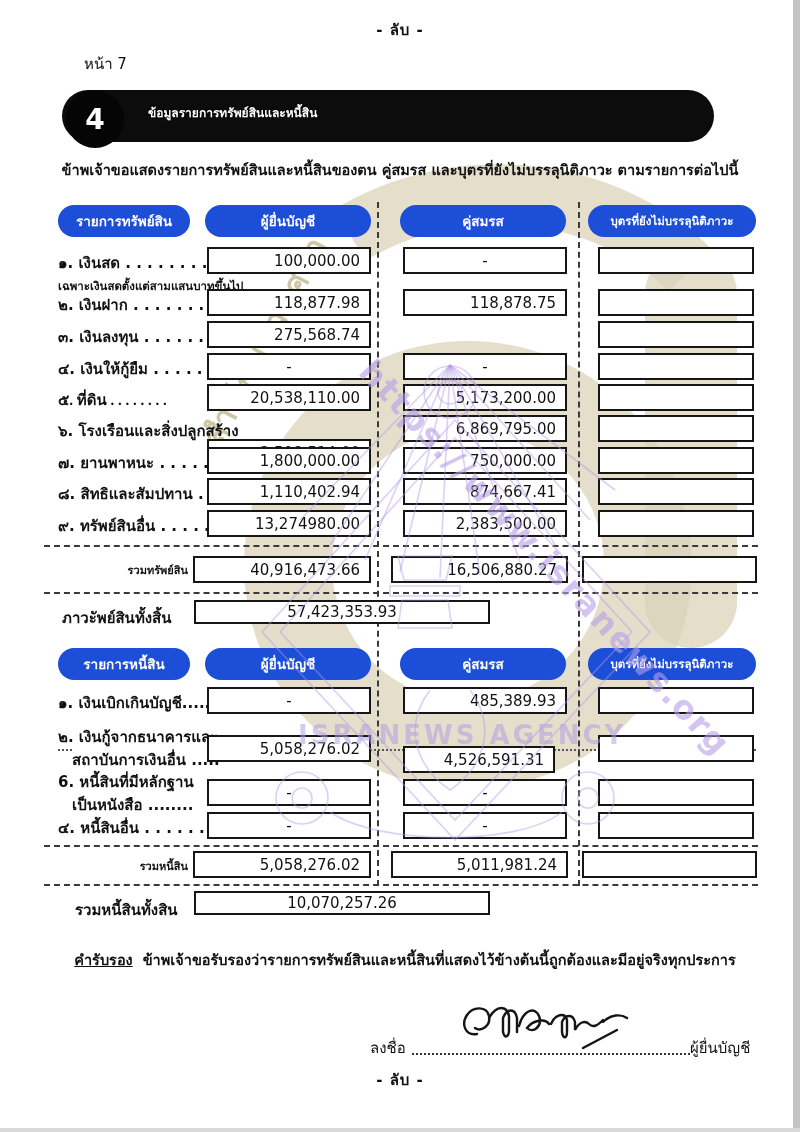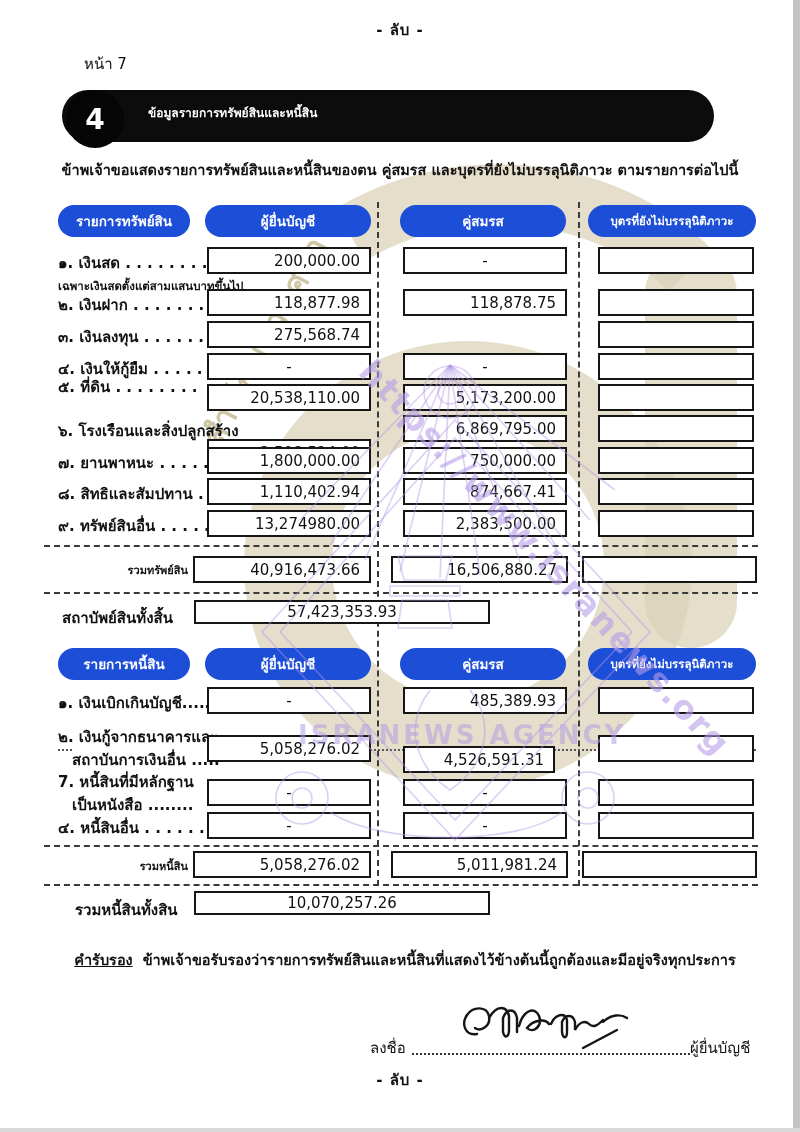--- a/index.html
+++ b/index.html
@@ -91,40 +91,40 @@
 
   <div class="abs vdash" style="left:377px;"></div>
   <div class="abs vdash" style="left:578px;"></div>
 
   <div class="abs pill" style="top:205px;left:58px;width:132px;">รายการทรัพย์สิน</div>
   <div class="abs pill" style="top:205px;left:205px;width:166px;">ผู้ยื่นบัญชี</div>
   <div class="abs pill" style="top:205px;left:400px;width:166px;">คู่สมรส</div>
   <div class="abs pill small" style="top:205px;left:588px;width:168px;">บุตรที่ยังไม่บรรลุนิติภาวะ</div>
 
   <div class="abs lbl" style="top:251px;left:58px;">๑. เงินสด . . . . . . . .</div>
-  <div class="abs box" style="top:247px;left:207px;width:164px;">200,000.00</div>
+  <div class="abs box" style="top:247px;left:207px;width:164px;">100,000.00</div>
   <div class="abs box center" style="top:247px;left:403px;width:164px;">-</div>
   <div class="abs box" style="top:247px;left:598px;width:156px;"></div>
   <div class="abs lbl-note" style="top:277px;left:58px;">เฉพาะเงินสดตั้งแต่สามแสนบาทขึ้นไป</div>
 
   <div class="abs lbl" style="top:293px;left:58px;">๒. เงินฝาก . . . . . . .</div>
   <div class="abs box" style="top:289px;left:207px;width:164px;">118,877.98</div>
   <div class="abs box" style="top:289px;left:403px;width:164px;">118,878.75</div>
   <div class="abs box" style="top:289px;left:598px;width:156px;"></div>
 
   <div class="abs lbl" style="top:325px;left:58px;">๓. เงินลงทุน . . . . . .</div>
   <div class="abs box" style="top:321px;left:207px;width:164px;">275,568.74</div>
   <div class="abs box" style="top:321px;left:598px;width:156px;"></div>
 
   <div class="abs lbl" style="top:357px;left:58px;">๔. เงินให้กู้ยืม . . . . . .</div>
   <div class="abs box center" style="top:353px;left:207px;width:164px;">-</div>
   <div class="abs box center" style="top:353px;left:403px;width:164px;">-</div>
   <div class="abs box" style="top:353px;left:598px;width:156px;"></div>
 
-  <div class="abs lbl" style="top:375px;left:58px;">๕. ที่ดิน . . . . . . . .</div>
+  <div class="abs lbl" style="top:388px;left:58px;font-family:Liberation Serif, serif;">๕. ที่ดิน . . . . . . . .</div>
   <div class="abs box" style="top:384px;left:207px;width:164px;">20,538,110.00</div>
   <div class="abs box" style="top:384px;left:403px;width:164px;">5,173,200.00</div>
   <div class="abs box" style="top:384px;left:598px;width:156px;"></div>
 
   <div class="abs lbl" style="top:419px;left:58px;">๖. โรงเรือนและสิ่งปลูกสร้าง</div>
   <div class="abs box" style="top:415px;left:207px;width:164px;margin-top:24px;">3,598,514.00</div>
   <div class="abs box" style="top:415px;left:403px;width:164px;">6,869,795.00</div>
   <div class="abs box" style="top:415px;left:598px;width:156px;"></div>
 
   <div class="abs lbl" style="top:451px;left:58px;">๗. ยานพาหนะ . . . . . .</div>
@@ -142,41 +142,41 @@
   <div class="abs box" style="top:510px;left:403px;width:164px;">2,383,500.00</div>
   <div class="abs box" style="top:510px;left:598px;width:156px;"></div>
 
   <div class="abs hdash" style="top:545px;"></div>
   <div class="abs total-lbl" style="top:561px;left:58px;width:130px;">รวมทรัพย์สิน</div>
   <div class="abs box" style="top:556px;left:193px;width:178px;">40,916,473.66</div>
   <div class="abs box" style="top:556px;left:391px;width:177px;">16,506,880.27</div>
   <div class="abs box" style="top:556px;left:582px;width:175px;"></div>
   <div class="abs hdash" style="top:592px;"></div>
 
-  <div class="abs grand-lbl" style="top:606px;left:62px;">สถาบัพย์สินทั้งสิ้น</div>
+  <div class="abs grand-lbl" style="top:606px;left:62px;">ภาวะัพย์สินทั้งสิ้น</div>
   <div class="abs box tall center" style="top:600px;left:194px;width:296px;">57,423,353.93</div>
 
   <div class="abs pill" style="top:648px;left:58px;width:132px;">รายการหนี้สิน</div>
   <div class="abs pill" style="top:648px;left:205px;width:166px;">ผู้ยื่นบัญชี</div>
   <div class="abs pill" style="top:648px;left:400px;width:166px;">คู่สมรส</div>
   <div class="abs pill small" style="top:648px;left:588px;width:168px;">บุตรที่ยังไม่บรรลุนิติภาวะ</div>
 
   <div class="abs lbl" style="top:691px;left:58px;">๑. เงินเบิกเกินบัญชี......</div>
   <div class="abs box center" style="top:687px;left:207px;width:164px;">-</div>
   <div class="abs box" style="top:687px;left:403px;width:164px;">485,389.93</div>
   <div class="abs box" style="top:687px;left:598px;width:156px;"></div>
 
   <div class="abs leader-dots" style="top:749px;left:58px;width:698px;"></div>
   <div class="abs lbl" style="top:725px;left:58px;">๒. เงินกู้จากธนาคารและ</div>
   <div class="abs lbl" style="top:748px;left:72px;background:#fff;">สถาบันการเงินอื่น .....</div>
   <div class="abs box" style="top:735px;left:207px;width:164px;">5,058,276.02</div>
   <div class="abs box" style="top:735px;left:403px;width:152px;margin-top:11px;">4,526,591.31</div>
   <div class="abs box" style="top:735px;left:598px;width:156px;"></div>
 
-  <div class="abs lbl" style="top:770px;left:58px;">7. หนี้สินที่มีหลักฐาน</div>
+  <div class="abs lbl" style="top:770px;left:58px;">6. หนี้สินที่มีหลักฐาน</div>
   <div class="abs lbl" style="top:793px;left:72px;">เป็นหนังสือ ........</div>
   <div class="abs box center" style="top:779px;left:207px;width:164px;">-</div>
   <div class="abs box center" style="top:779px;left:403px;width:164px;">-</div>
   <div class="abs box" style="top:779px;left:598px;width:156px;"></div>
 
   <div class="abs lbl" style="top:816px;left:58px;">๔. หนี้สินอื่น . . . . . . . .</div>
   <div class="abs box center" style="top:812px;left:207px;width:164px;">-</div>
   <div class="abs box center" style="top:812px;left:403px;width:164px;">-</div>
   <div class="abs box" style="top:812px;left:598px;width:156px;"></div>
 

